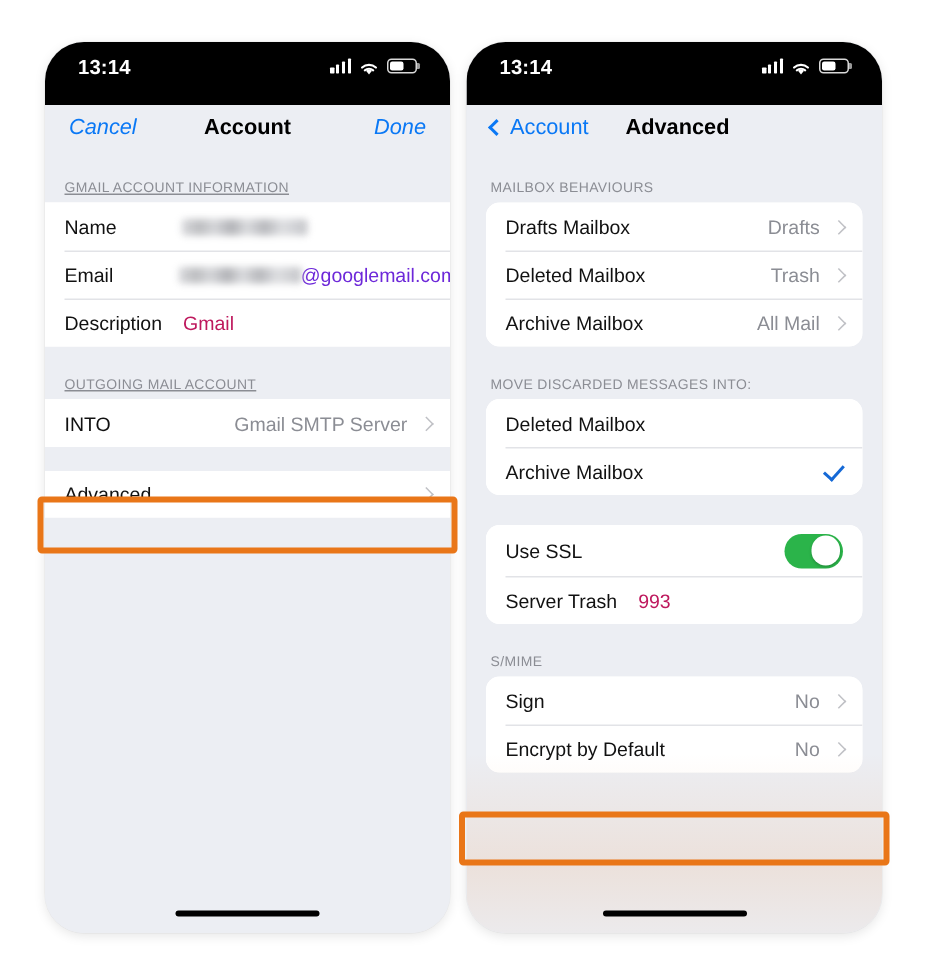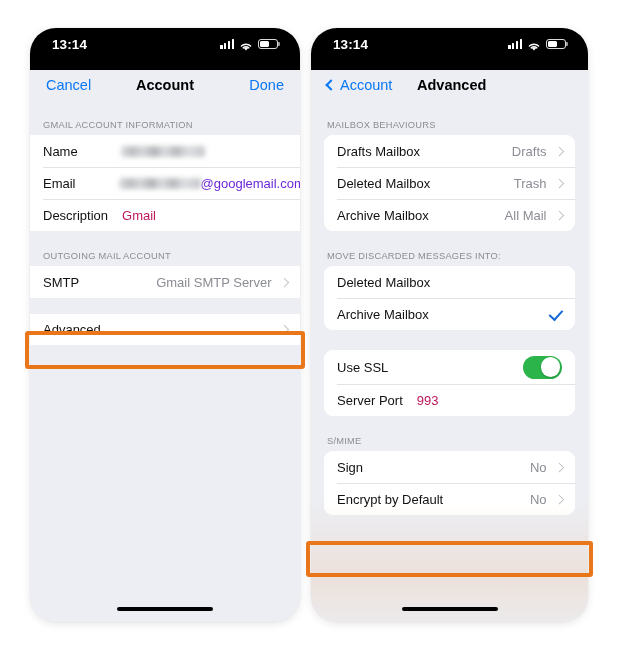--- a/index.html
+++ b/index.html
@@ -124,40 +124,41 @@
   #phone-right .nav-title { text-align: left; left: 106px; }
   .nav-btn {
     font-size: 14.5px;
     color: #0a78f5;
     z-index: 2;
     background: none;
     border: none;
     font-family: inherit;
     cursor: pointer;
     padding: 0;
+    font-style: italic;
   }
   .nav-btn.right { margin-left: auto; }
   .nav-back { display: flex; align-items: center; gap: 5px; z-index: 2; cursor: pointer; }
   .chev-back {
     width: 8px; height: 8px;
     border-left: 2.1px solid #0a78f5;
     border-bottom: 2.1px solid #0a78f5;
     transform: rotate(45deg);
     margin-bottom: 1px;
   }
   .nav-back-label { font-size: 14.5px; color: #0a78f5; }
 
   
   .section-head {
     font-size: 9.3px;
     color: #8b8d94;
     letter-spacing: 0.25px;
     padding: 0 16px 5px 16px;
   }
-  #phone-left .section-head { padding-left: 13px; }
+  #phone-left .section-head { padding-left: 13px; text-decoration: underline; }
 
   
   .group {
     background: #ffffff;
     text-align: right;
   }
   #phone-right .group {
     margin: 0 13px;
     border-radius: 9px;
     overflow: hidden;
@@ -358,21 +359,21 @@
             <span class="row-value dark">Gmail</span>
           </div>
 
         </div>
 
         <div class="spacer-md"></div>
 
         <div class="section-head">OUTGOING MAIL ACCOUNT</div>
         <div class="group">
           <div class="row">
-            <span class="row-label">SMTP</span>
+            <span class="row-label">INTO</span>
             <span class="row-value">Gmail SMTP Server</span>
             <span class="chev"></span>
           </div>
         </div>
 
         <div class="spacer-sm"></div>
 
         <div class="group">
           <div class="row" style="min-height:31px">
             <span class="row-label">Advanced</span>
@@ -457,21 +458,21 @@
         <div class="spacer-md"></div>
 
         <div class="group">
           <div class="row" style="min-height:34px">
             <span class="row-label">Use SSL</span>
             <span class="toggle">
                 <span class="knob"></span>
               </span>
           </div>
           <div class="row">
-            <span class="row-label">Server Port</span>
+            <span class="row-label">Server Trash</span>
             <span class="row-value dark">993</span>
             <span style="margin-left:auto"></span>
           </div>
         </div>
 
         <div class="spacer-md"></div>
 
         <div class="section-head">S/MIME</div>
         <div class="group">
           <div class="row">

